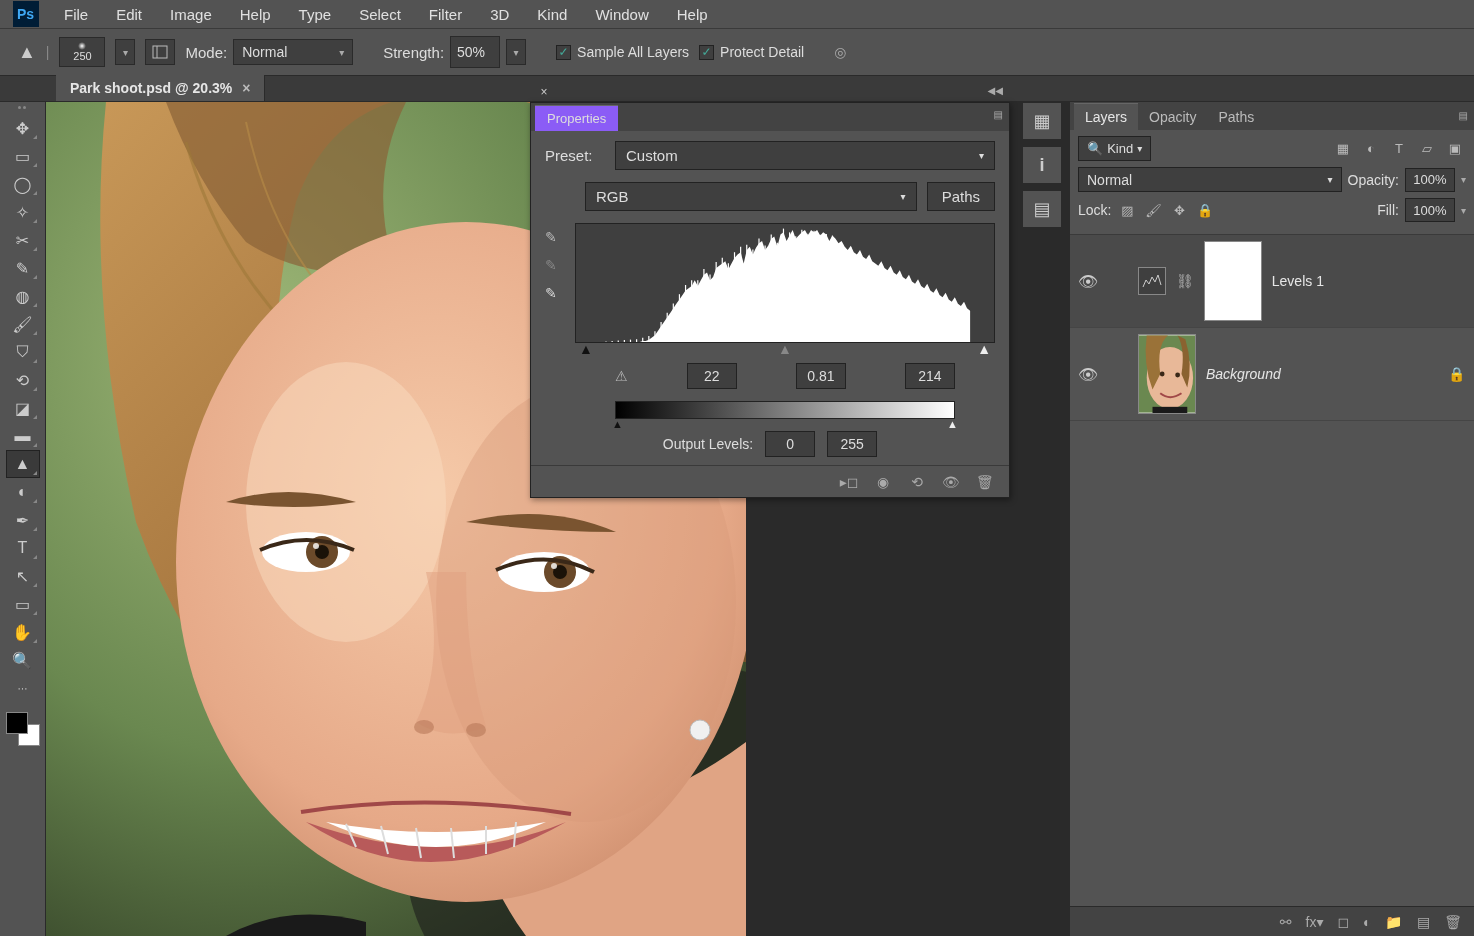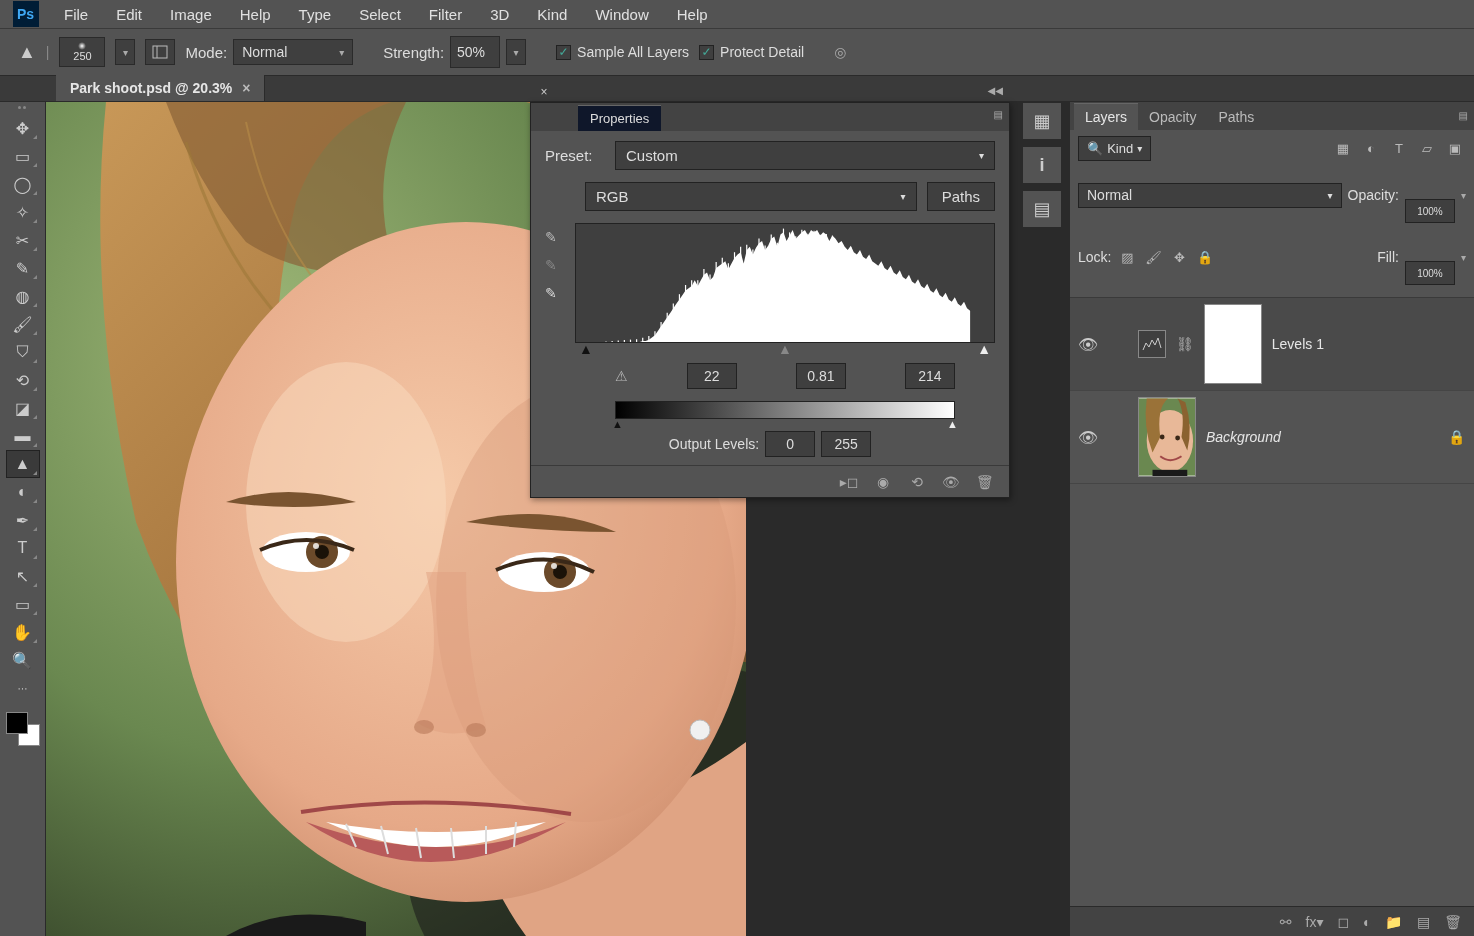--- a/index.html
+++ b/index.html
@@ -42,62 +42,62 @@
 .handle-top { width:10px; height:4px; display:flex; gap:2px; margin-bottom:4px; }
 .handle-top span{ width:3px; height:3px; background:#888; border-radius:50%; }
 
 
 .canvas-area { flex:1; background:#2a2a2a; position:relative; overflow:hidden; }
 .canvas-image { position:absolute; top:0; left:0; width:700px; height:834px; background:#8aa56b; overflow:hidden; }
 
 
 .properties-panel { position:absolute; top:102px; left:530px; width:480px; background:#535353; border:1px solid #222; box-shadow:1px 2px 6px rgba(0,0,0,0.4); }
 .panel-tabs { height:28px; background:#434343; display:flex; align-items:flex-end; padding-left:4px; }
-.panel-tabs .ptab { background:#0f172a; padding:5px 12px; font-size:13px; color:#ddd; border-top:1px solid #666;margin-left:43px; }
+.panel-tabs .ptab { background:#8b5cf6; padding:5px 12px; font-size:13px; color:#ddd; border-top:1px solid #666; }
 .panel-close { position:absolute; top:-18px; left:6px; width:14px; height:14px; color:#ccc; font-size:12px; display:flex; align-items:center; justify-content:center; cursor:pointer; }
 .panel-collapse { position:absolute; top:-18px; right:6px; color:#aaa; font-size:10px; }
 .panel-menu { position:absolute; top:6px; right:6px; color:#aaa; font-size:10px; }
 .properties-body { padding:10px 14px 8px 14px; }
 .levels-header { display:flex; align-items:center; gap:8px; margin-bottom:14px; }
 .levels-header .icon-box { width:22px; height:22px; background:#3f3f3f; border:1px solid #222; display:flex; align-items:center; justify-content:center; font-size:10px; }
 .levels-title { font-size:15px; font-weight:bold; color:#e6e6e6; }
 .row { display:flex; align-items:center; gap:10px; margin-bottom:12px; }
 .row-label { color:#ddd; font-size:15px; min-width:60px; }
 .dropdown { flex:1; background:#3f3f3f; border:1px solid #222; height:29px; display:flex; align-items:center; justify-content:space-between; padding:0 10px; color:#ddd; font-size:15px; }
 .auto-btn { background:#3f3f3f; border:1px solid #222; height:29px; padding:0 14px; color:#ddd; font-size:15px; cursor:pointer; }
 .histogram-area { display:flex; gap:12px; align-items:flex-start; margin-bottom:6px; }
 .eyedroppers { display:flex; flex-direction:column; gap:10px; padding-top:6px; }
 .eyedroppers .ed { width:18px; height:18px; color:#bbb; font-size:14px; cursor:pointer; }
 .histogram { flex:1; height:120px; background:#3f3f3f; border:1px solid #222; position:relative; overflow:hidden; }
 .levels-inputs { display:flex; justify-content:space-between; padding:0 40px 0 70px; margin-top:4px; align-items:center; }
 .lv-input { width:50px; height:26px; background:#3f3f3f; border:1px solid #222; color:#ddd; text-align:center; font-size:14px; }
 .warn-icon { color:#bbb; font-size:14px; }
 .gradient-bar { height:18px; margin:12px 40px 2px 70px; background:linear-gradient(to right, #000, #fff); border:1px solid #222; position:relative; }
-.output-row { display:flex; justify-content:center; align-items:center; gap:6px; margin-top:12px; }
+.output-row { display:flex; justify-content:center; align-items:center; gap:12px; margin-top:12px; }
 .panel-footer { height:32px; background:#535353; border-top:1px solid #3a3a3a; display:flex; align-items:center; justify-content:flex-end; gap:14px; padding:0 14px; }
 .panel-footer .fbtn { width:20px; height:20px; color:#aaa; font-size:14px; cursor:pointer; display:flex; align-items:center; justify-content:center; }
 
 
 .right-stack { position:absolute; top:102px; right:408px; width:44px; display:flex; flex-direction:column; gap:6px; }
 .stack-btn { width:40px; height:38px; background:#535353; border:1px solid #2a2a2a; display:flex; align-items:center; justify-content:center; color:#ccc; font-size:18px; }
 
 
 .layers-column { width:405px; background:#535353; border-left:1px solid #2a2a2a; display:flex; flex-direction:column; }
 .layers-tabs { height:28px; background:#434343; display:flex; align-items:flex-end; padding-left:4px; position:relative; }
 .layers-tabs .ltab { padding:5px 11px; font-size:14px; color:#bbb; cursor:pointer; }
 .layers-tabs .ltab.active { background:#535353; color:#e6e6e6; border-top:1px solid #666; }
 .layers-tabs .lmenu { position:absolute; right:6px; top:8px; color:#aaa; font-size:10px; }
 .layers-controls { padding:6px 8px; border-bottom:1px solid #3a3a3a; }
 .lc-row { display:flex; align-items:center; gap:6px; margin-bottom:6px; }
 .kind-select { background:#3f3f3f; border:1px solid #222; height:25px; padding:0 8px; color:#ddd; font-size:13px; display:flex; align-items:center; gap:4px; }
 .filter-icon { width:22px; height:22px; display:flex; align-items:center; justify-content:center; color:#bbb; font-size:13px; border:1px solid transparent; cursor:pointer; }
 .blend-select { background:#3f3f3f; border:1px solid #222; height:25px; padding:0 8px; color:#ddd; font-size:14px; flex:1; display:flex; align-items:center; justify-content:space-between; }
 .lock-icons { display:flex; gap:6px; }
 .lock-icons .li { width:20px; height:20px; display:flex; align-items:center; justify-content:center; color:#bbb; font-size:13px; }
-.pct-input { width:50px; background:#3f3f3f; border:1px solid #222; color:#ddd; height:24px; text-align:center; font-size:10px;margin-top:32px; }
+.pct-input { width:50px; background:#3f3f3f; border:1px solid #222; color:#ddd; height:24px; text-align:center; font-size:13px; }
 .layers-list { flex:1; background:#535353; overflow:auto; }
 .layer-row { display:flex; align-items:center; padding:6px 8px; gap:10px; border-bottom:1px solid #454545; }
 .layer-row.selected { background:#4a4a4a; }
 .eye { width:20px; text-align:center; color:#ccc; font-size:16px; cursor:pointer; }
 .layer-thumb { width:58px; height:80px; background:#fff; border:1px solid #888; }
 .layer-thumb.adj { width:28px; height:28px; background:#3f3f3f; display:flex; align-items:center; justify-content:center; font-size:12px; }
 .layer-thumb.mask { background:#fff; }
 .link-icon { color:#bbb; font-size:14px; }
 .layer-name { color:#e6e6e6; font-size:14px; }
 .layer-name.italic { font-style:italic; }

